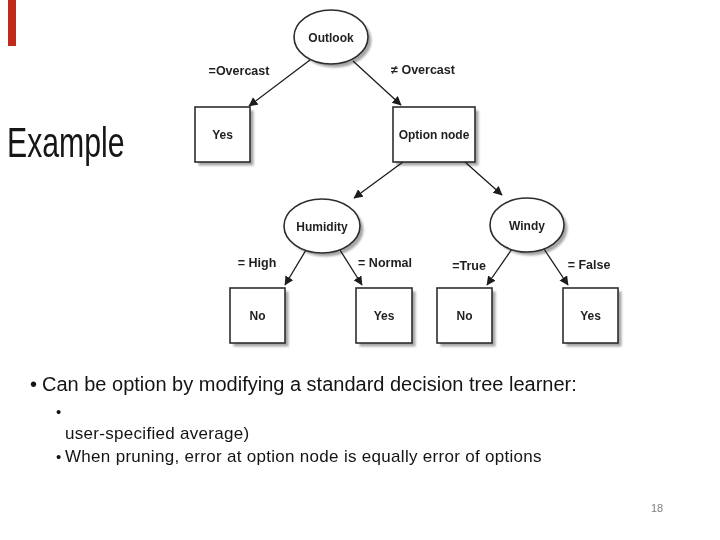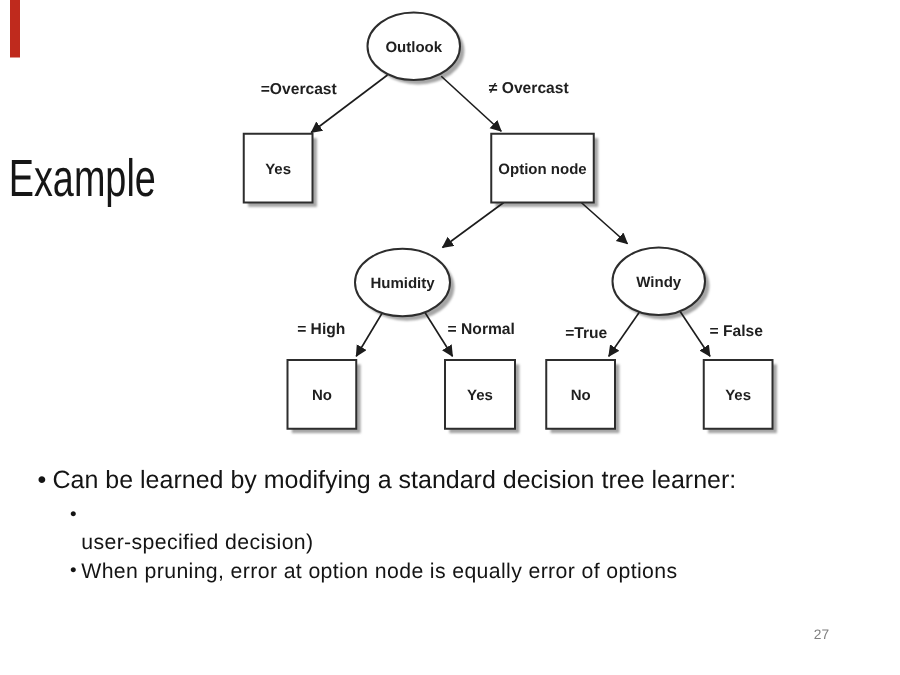--- a/index.html
+++ b/index.html
@@ -100,28 +100,28 @@
       <text class="edge-label" x="255" y="70">≠ Overcast</text>
       <text class="edge-label" x="89" y="263">= High</text>
       <text class="edge-label" x="217" y="263">= Normal</text>
       <text class="edge-label" x="301" y="266">=True</text>
       <text class="edge-label" x="421" y="265">= False</text>
     </g>
   </svg>
 
   <div class="b-row b1">
     <span class="dot">•</span>
-    <span>Can be learned by modifying a standard decision tree learner:</span>
+    <span>Can be option by modifying a standard decision tree learner:</span>
   </div>
 
   <div class="b-row b2 b2a">
     <span class="dot">•</span>
-    <span><br><span>user-specified decision)</span></span>
+    <span><br><span>user-specified average)</span></span>
   </div>
 
   <div class="b-row b2 b2b">
     <span class="dot">•</span>
     <span>When pruning, error at option node is equally error of options</span>
   </div>
 
-  <div class="page-number">27</div>
+  <div class="page-number">18</div>
 
 </div>
 
 </body></html>

